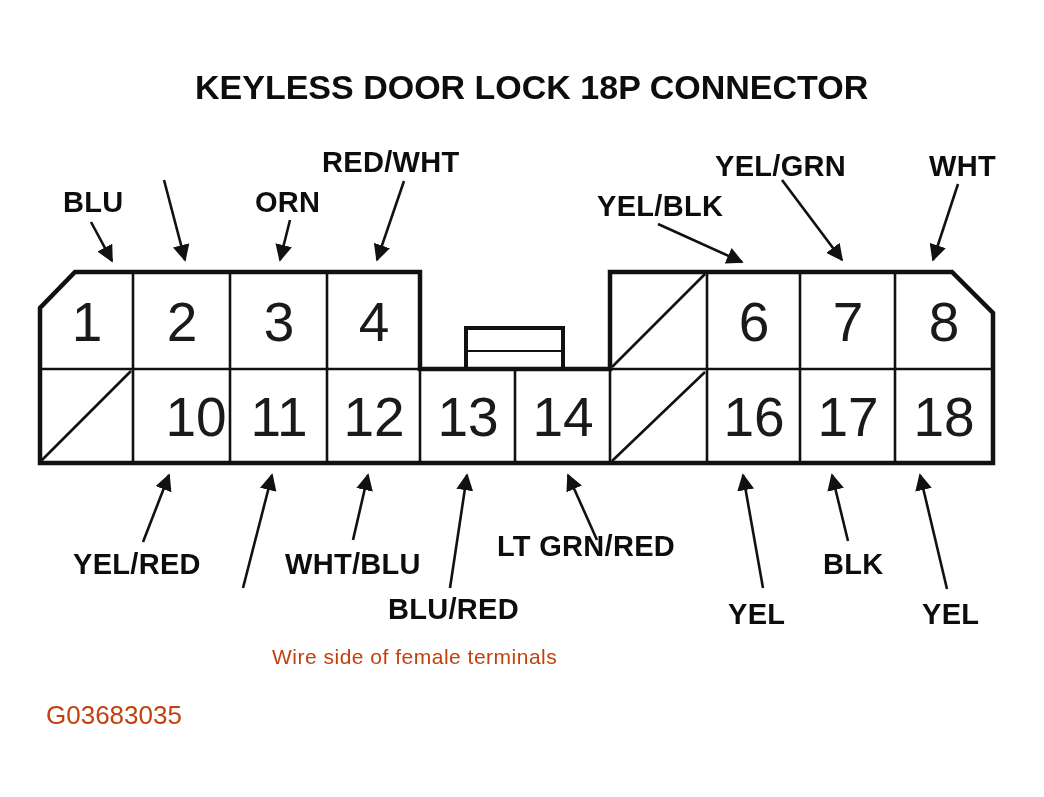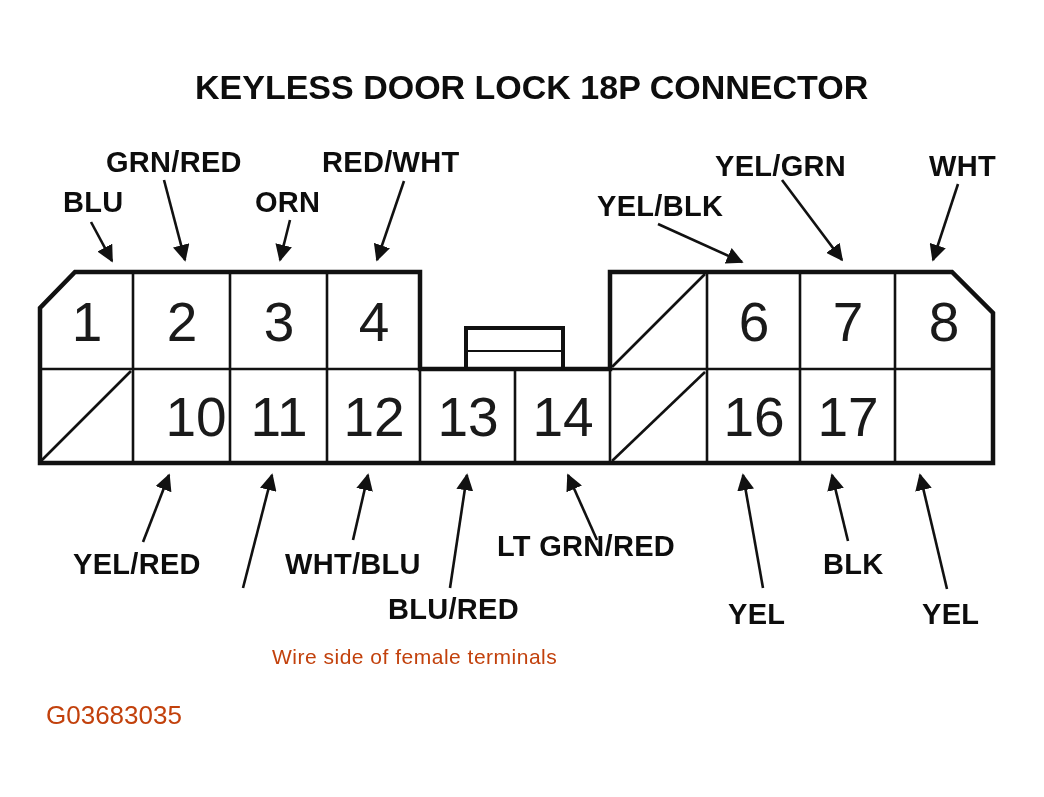--- a/index.html
+++ b/index.html
@@ -126,21 +126,20 @@
       <line x1="353" y1="540" x2="368" y2="475"></line>
       <line x1="450" y1="588" x2="467" y2="475"></line>
       <line x1="597" y1="540" x2="568" y2="475"></line>
       <line x1="763" y1="588" x2="743" y2="475"></line>
       <line x1="848" y1="541" x2="832" y2="475"></line>
       <line x1="947" y1="589" x2="920" y2="475"></line>
     </g>
   </svg>
 
   <div class="wire-label" style="left:38px;  top:188px;margin-left:25px;">BLU</div>
-  <div class="wire-label" style="left:106px; top:148px;">GRN/RED</div>
   <div class="wire-label" style="left:255px; top:188px;">ORN</div>
   <div class="wire-label" style="left:322px; top:148px;">RED/WHT</div>
   <div class="wire-label" style="left:597px; top:192px;text-align:right;">YEL/BLK</div>
   <div class="wire-label" style="left:715px; top:152px;">YEL/GRN</div>
   <div class="wire-label" style="left:929px; top:152px;">WHT</div>
 
   <div class="pin-number" style="left:87px;  top:295px;">1</div>
   <div class="pin-number" style="left:182px; top:295px;">2</div>
   <div class="pin-number" style="left:279px; top:295px;">3</div>
   <div class="pin-number" style="left:374px; top:295px;">4</div>
@@ -148,20 +147,21 @@
   <div class="pin-number" style="left:848px; top:295px;">7</div>
   <div class="pin-number" style="left:944px; top:295px;">8</div>
 
   <div class="pin-number" style="left:182px; top:390px;padding-left:14px;">10</div>
   <div class="pin-number" style="left:279px; top:390px;">11</div>
   <div class="pin-number" style="left:374px; top:390px;">12</div>
   <div class="pin-number" style="left:468px; top:390px;">13</div>
   <div class="pin-number" style="left:563px; top:390px;">14</div>
   <div class="pin-number" style="left:754px; top:390px;">16</div>
   <div class="pin-number" style="left:848px; top:390px;">17</div>
+  <div class="pin-number" style="left:944px; top:390px;">18</div>
 
   <div class="wire-label" style="left:73px;  top:550px;">YEL/RED</div>
   <div class="wire-label" style="left:285px; top:550px;">WHT/BLU</div>
   <div class="wire-label" style="left:388px; top:595px;">BLU/RED</div>
   <div class="wire-label" style="left:497px; top:532px;">LT GRN/RED</div>
   <div class="wire-label" style="left:728px; top:600px;">YEL</div>
   <div class="wire-label" style="left:823px; top:550px;">BLK</div>
   <div class="wire-label" style="left:922px; top:600px;">YEL</div>
 
   <div class="caption">Wire side of female terminals</div>

